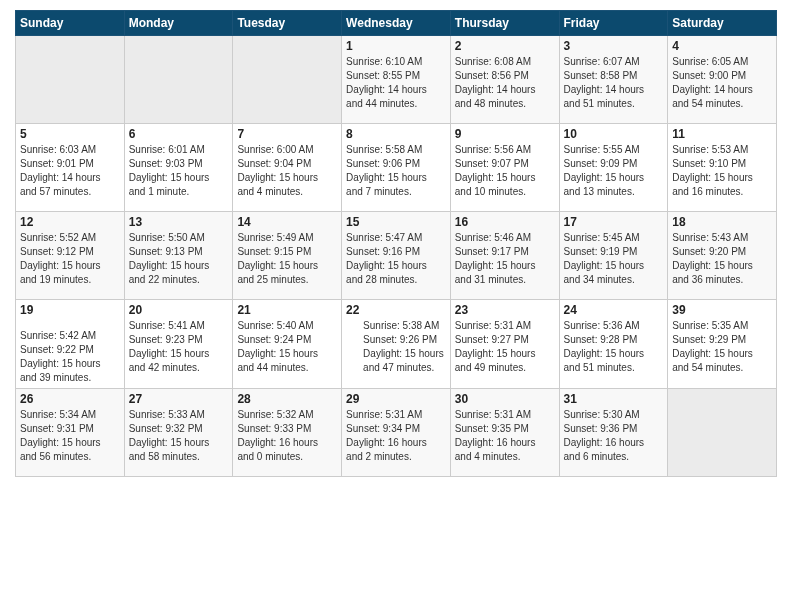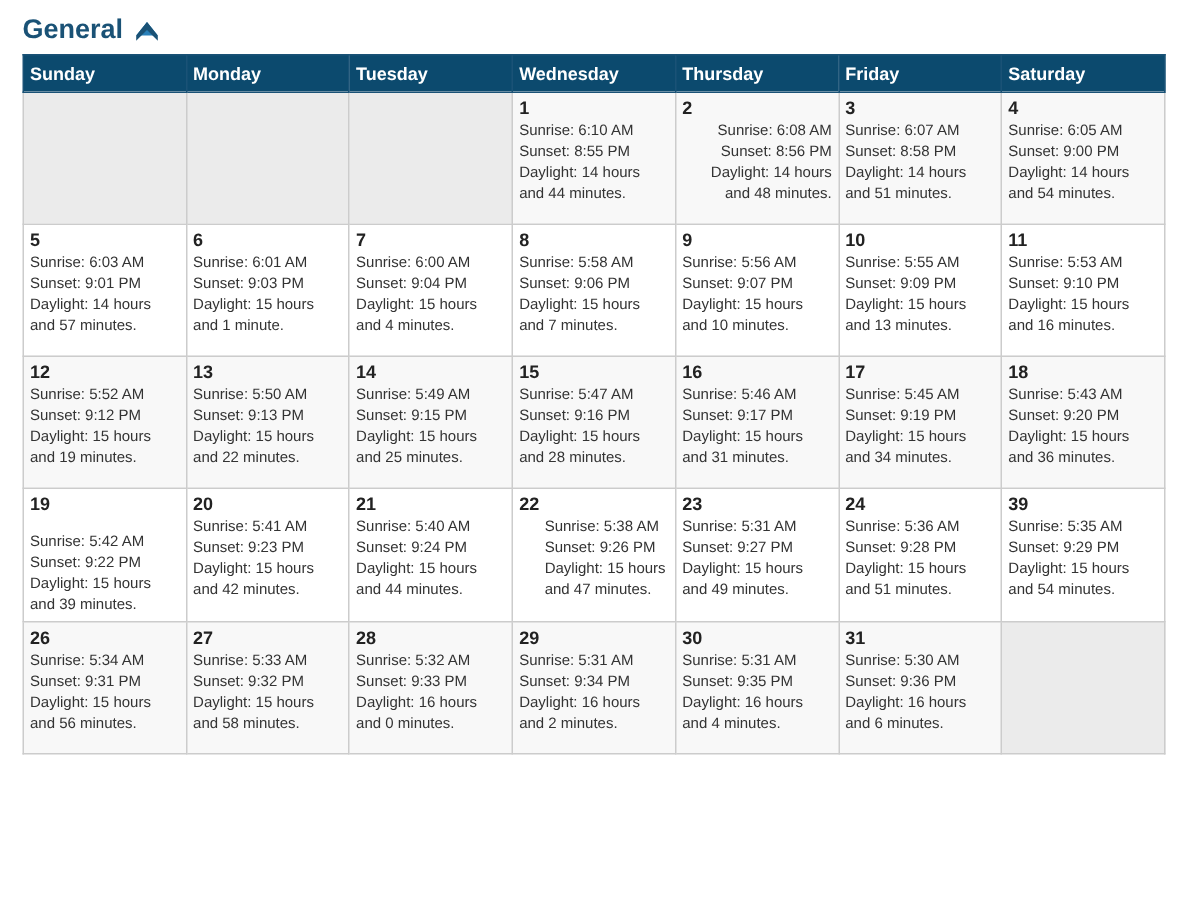--- a/index.html
+++ b/index.html
@@ -77,40 +77,20 @@
       background: #f0f0f0;
     }
     tbody tr:nth-child(odd) td.empty {
       background: #ebebeb;
     }
   </style>
 </head>
 <body>
 
 <div class="container">
-  <div class="header-row">
-    <div class="logo">
-      <div>
-        <div style="display:flex;align-items:center;">
-          <div style="font-size:18px;font-weight:bold;color:#1a5276;line-height:1.1;">
-            <span style="color:#1a5276;">General</span>
-            <svg width="18" height="18" viewBox="0 0 20 20" style="vertical-align:middle;margin-left:2px;">
-              <polygon points="2,14 10,4 18,14" fill="#2980b9"></polygon>
-              <polygon points="10,4 18,14 18,18 10,10 2,18 2,14" fill="#1a5276"></polygon>
-            </svg>
-          </div>
-        </div>
-        <div style="font-size:18px;font-weight:bold;color:#2980b9;line-height:1.1;"></div>
-      </div>
-    </div>
-    <div class="title-block">
-      <div class="cal-title"></div>
-      <div class="cal-subtitle"></div>
-    </div>
-  </div>
 
   <table>
     <thead>
       <tr>
       <th>Sunday</th>
           <th>Monday</th>
           <th>Tuesday</th>
           <th>Wednesday</th>
           <th>Thursday</th>
           <th>Friday</th>
@@ -124,21 +104,21 @@
           <td class="empty"></td>
           <td>
             <span class="day-num">1</span>
             <div class="day-info" style="white-space: pre-line;">Sunrise: 6:10 AM
 Sunset: 8:55 PM
 Daylight: 14 hours
 and 44 minutes.</div>
           </td>
           <td>
             <span class="day-num">2</span>
-            <div class="day-info" style="white-space: pre-line; text-align: right;">Sunrise: 6:08 AM
+            <div class="day-info" style="white-space: pre-line;">Sunrise: 6:08 AM
 Sunset: 8:56 PM
 Daylight: 14 hours
 and 48 minutes.</div>
           </td>
           <td>
             <span class="day-num">3</span>
             <div class="day-info" style="white-space: pre-line;">Sunrise: 6:07 AM
 Sunset: 8:58 PM
 Daylight: 14 hours
 and 51 minutes.</div>

